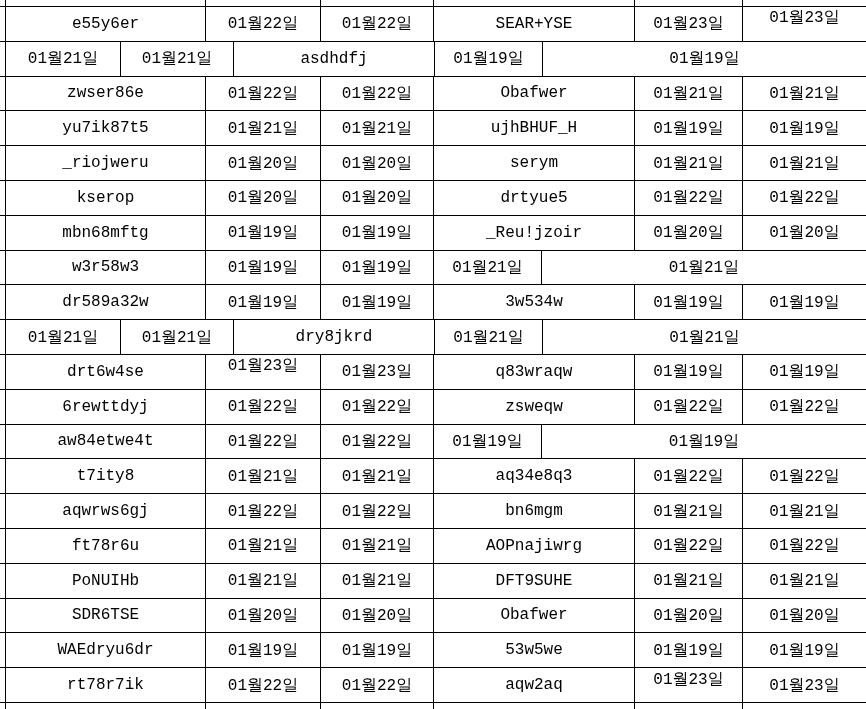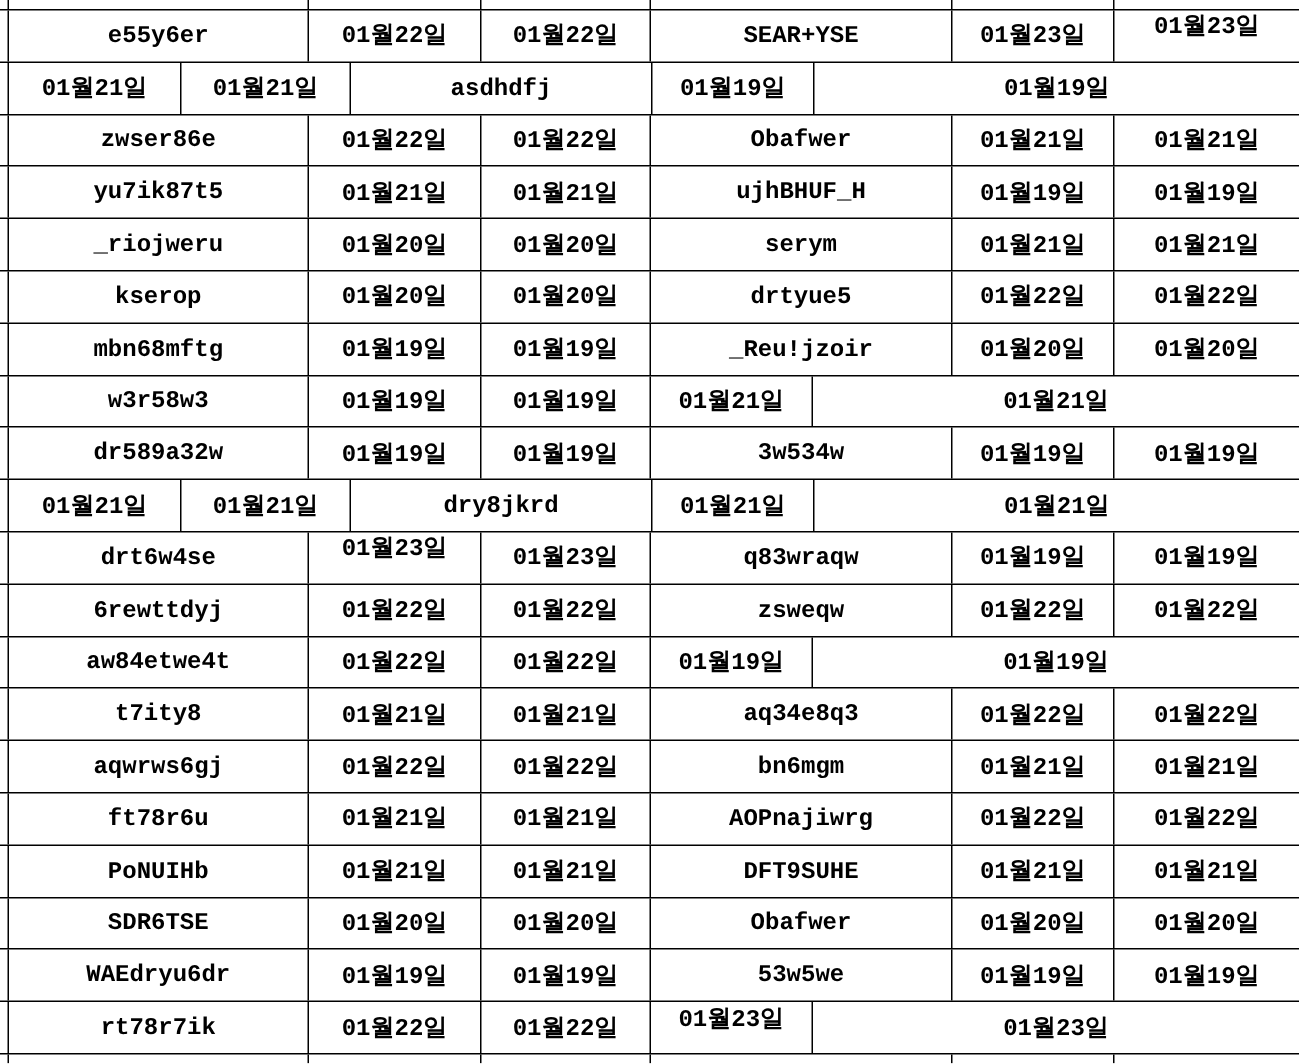--- a/index.html
+++ b/index.html
@@ -12,21 +12,20 @@
     width: 866px;
     height: 709px;
     background: #ffffff;
     overflow: hidden;
     font-family: "Liberation Mono", "DejaVu Sans Mono", monospace;
     font-size: 16px;
     color: #000000;
     display: flex;
     flex-direction: column;
     box-sizing: border-box;
-    font-weight: bold;
   }
   .sliver-row {
     height: 6px;
     flex: 0 0 auto;
     display: flex;
   }
   .sliver-row.bottom {
     border-top: 1px solid #000000;
     flex: 0 0 6px;
   }
@@ -446,20 +445,23 @@
         <div class="cell cut-col"></div>
         <div class="cell c-name">
           <span>rt78r7ik</span>
         </div>
         <div class="cell c-date1">
           <span>01월22일</span>
         </div>
         <div class="cell c-date2">
           <span>01월22일</span>
         </div>
+        <div class="cell c-name2">
+          <span>aqw2aq</span>
+        </div>
         <div class="cell c-date3 raised">
           <span>01월23일</span>
         </div>
         <div class="cell c-date4">
           <span>01월23일</span>
         </div>
       </div></div>
 
   <div class="sliver-row bottom">
     <div class="cell cut-col"></div>

